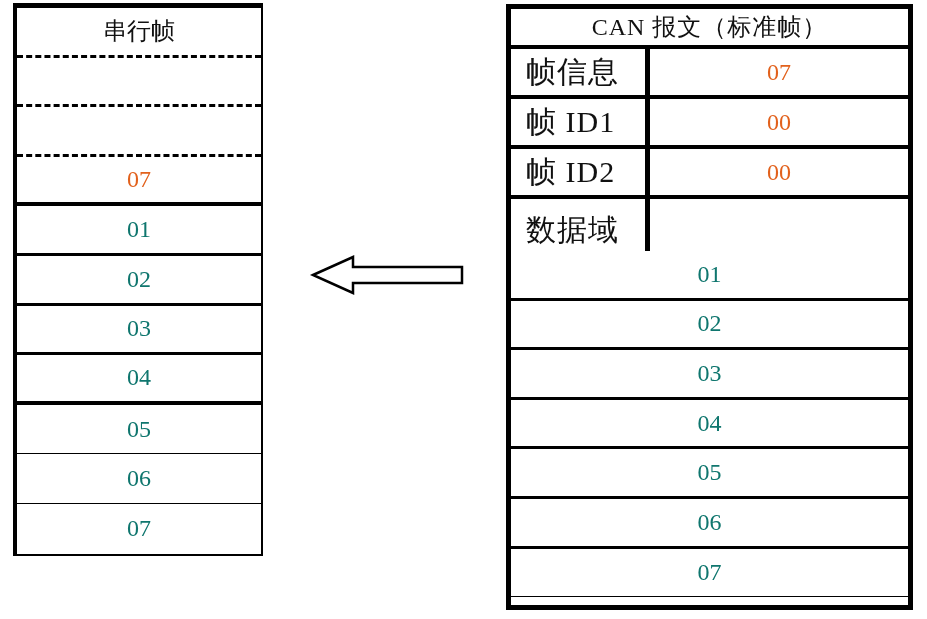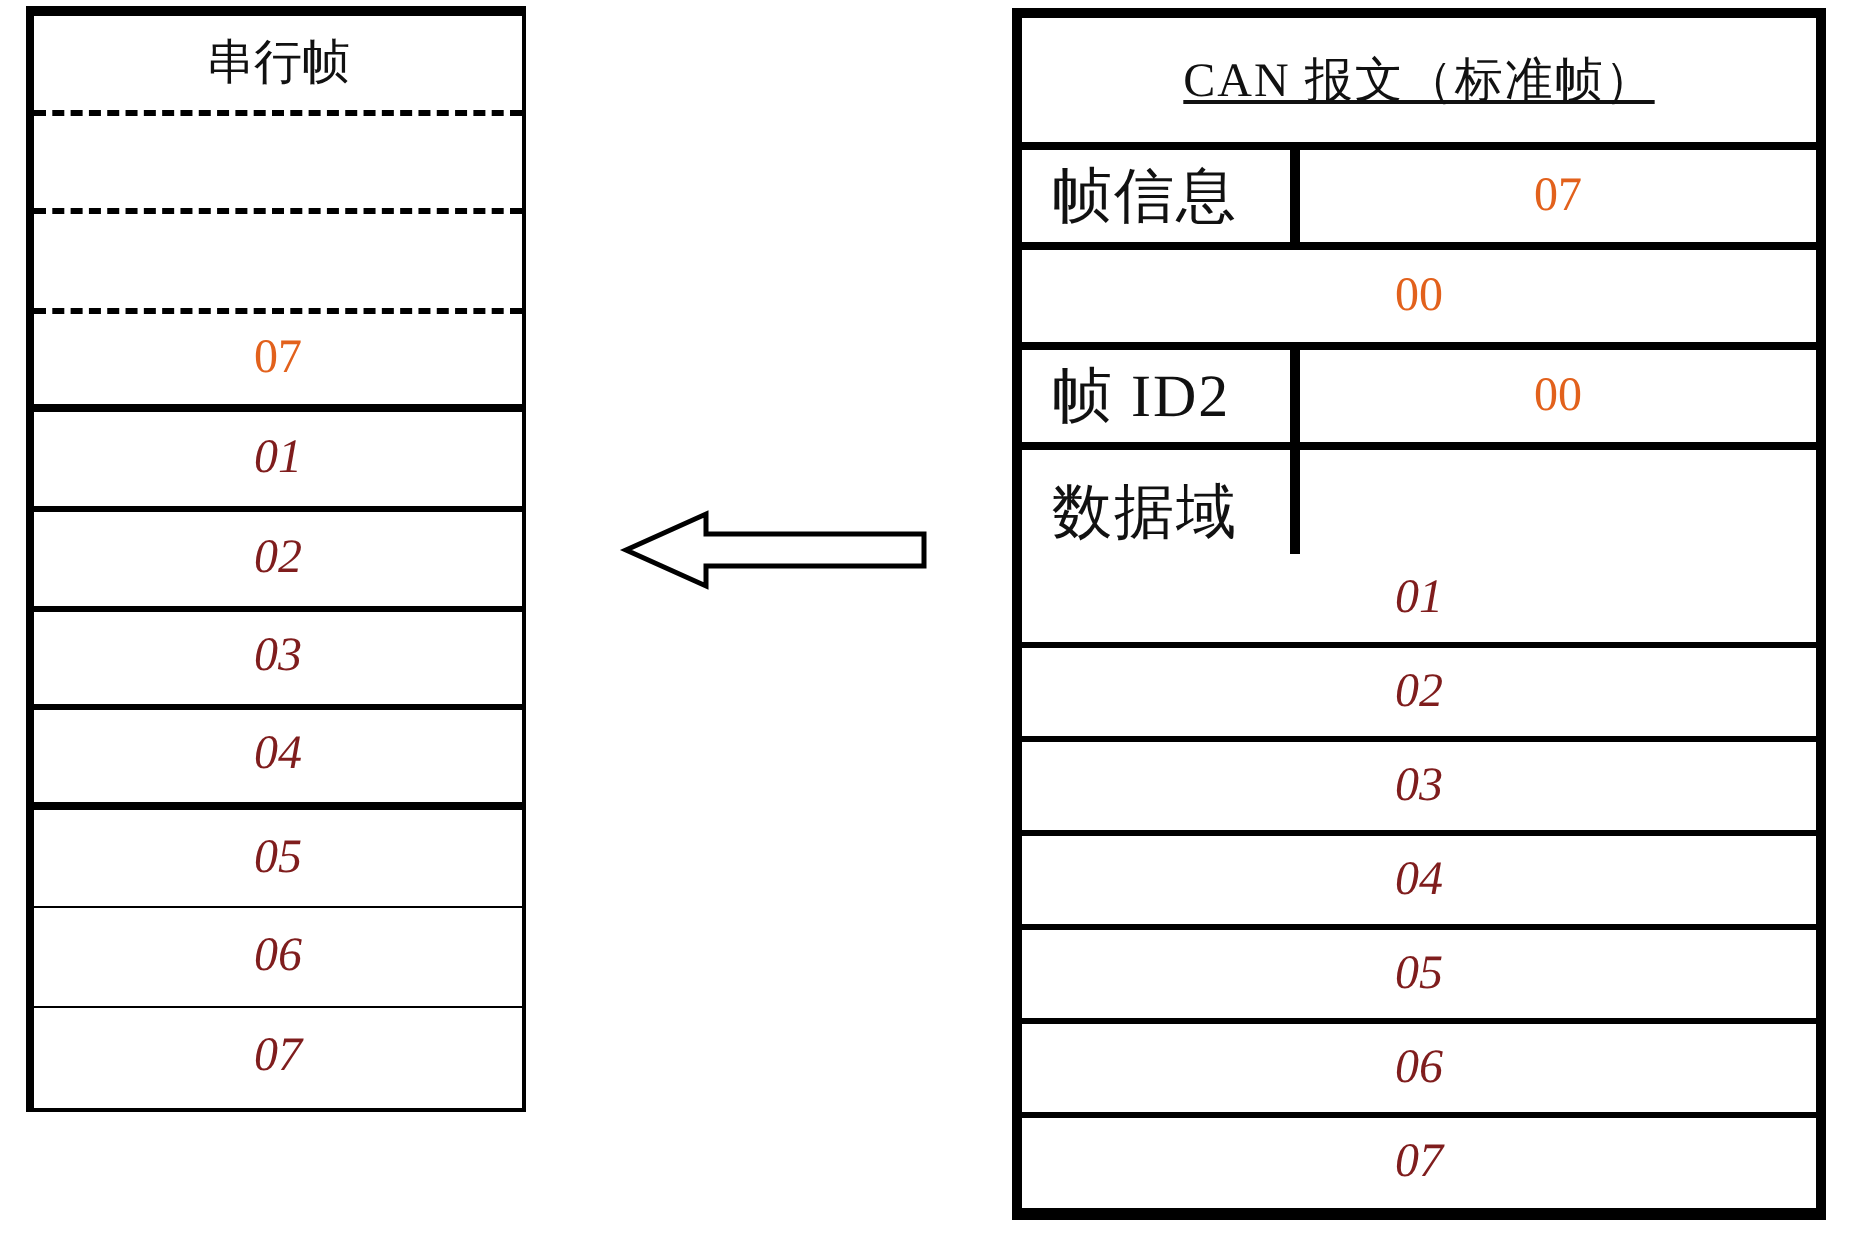--- a/index.html
+++ b/index.html
@@ -34,24 +34,24 @@
 
   
   .rtable{
     position:absolute;left:506px;top:4px;width:407px;height:606px;
     box-sizing:border-box;
     border:5px solid #000;
     display:flex;flex-direction:column;
     background:#fff;
   }
   .rheader{
-    height:66px;box-sizing:border-box;
+    height:40px;box-sizing:border-box;
     border-bottom:4px solid #000;
     display:flex;align-items:center;justify-content:center;
-    font-size:24px;letter-spacing:1px;text-decoration:underline;
+    font-size:24px;letter-spacing:1px;
   }
   .rrow{
     height:50px;box-sizing:border-box;
     border-bottom:4px solid #000;
     display:flex;flex-direction:row;
   }
   .rlabel{
     width:139px;box-sizing:border-box;
     border-right:5px solid #000;
     display:flex;align-items:center;
@@ -69,21 +69,21 @@
     height:49.6px;box-sizing:border-box;
     border-bottom:3px solid #000;
     display:flex;align-items:center;justify-content:center;
     font-size:24px;
   }
   .dval.lastdata{height:48.5px;border-bottom:1.5px solid #000;}
   .dval.emptycell{flex:1;border-bottom:none;}
 
   
   .c-orange{color:#E2611C;}
-  .c-blue{color:#7f1d1d;font-style:italic;}
+  .c-blue{color:#0f766e;}
 
   
   .arrow{position:absolute;left:300px;top:248px;}
 </style>
 </head>
 <body>
 
 <div class="canvas">
 
   <div class="ltable">
@@ -106,20 +106,21 @@
 
   <div class="rtable">
     <div class="rheader">CAN 报文（标准帧）</div>
 
     <div class="rrow">
       <div class="rlabel">帧信息</div>
       <div class="rval c-orange">07</div>
     </div>
 
     <div class="rrow">
+      <div class="rlabel">帧 ID1</div>
       <div class="rval c-orange">00</div>
     </div>
 
     <div class="rrow">
       <div class="rlabel">帧 ID2</div>
       <div class="rval c-orange">00</div>
     </div>
 
     <div class="rdata">
       <div class="rlabel">数据域</div>

